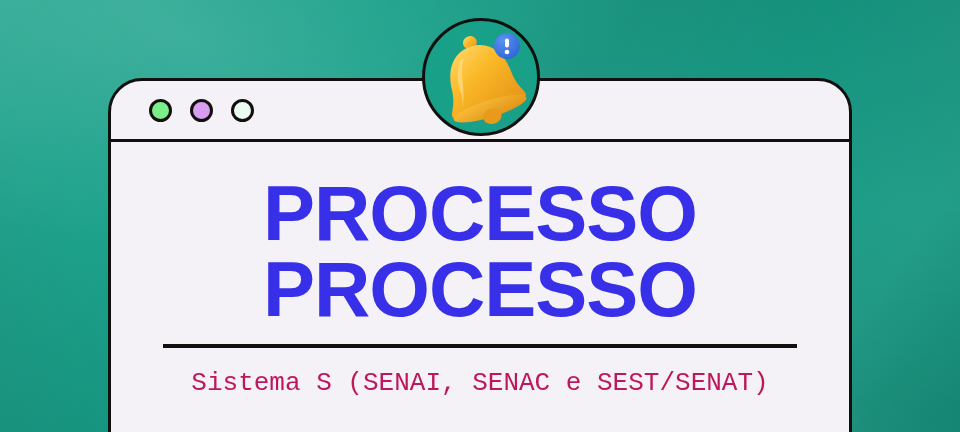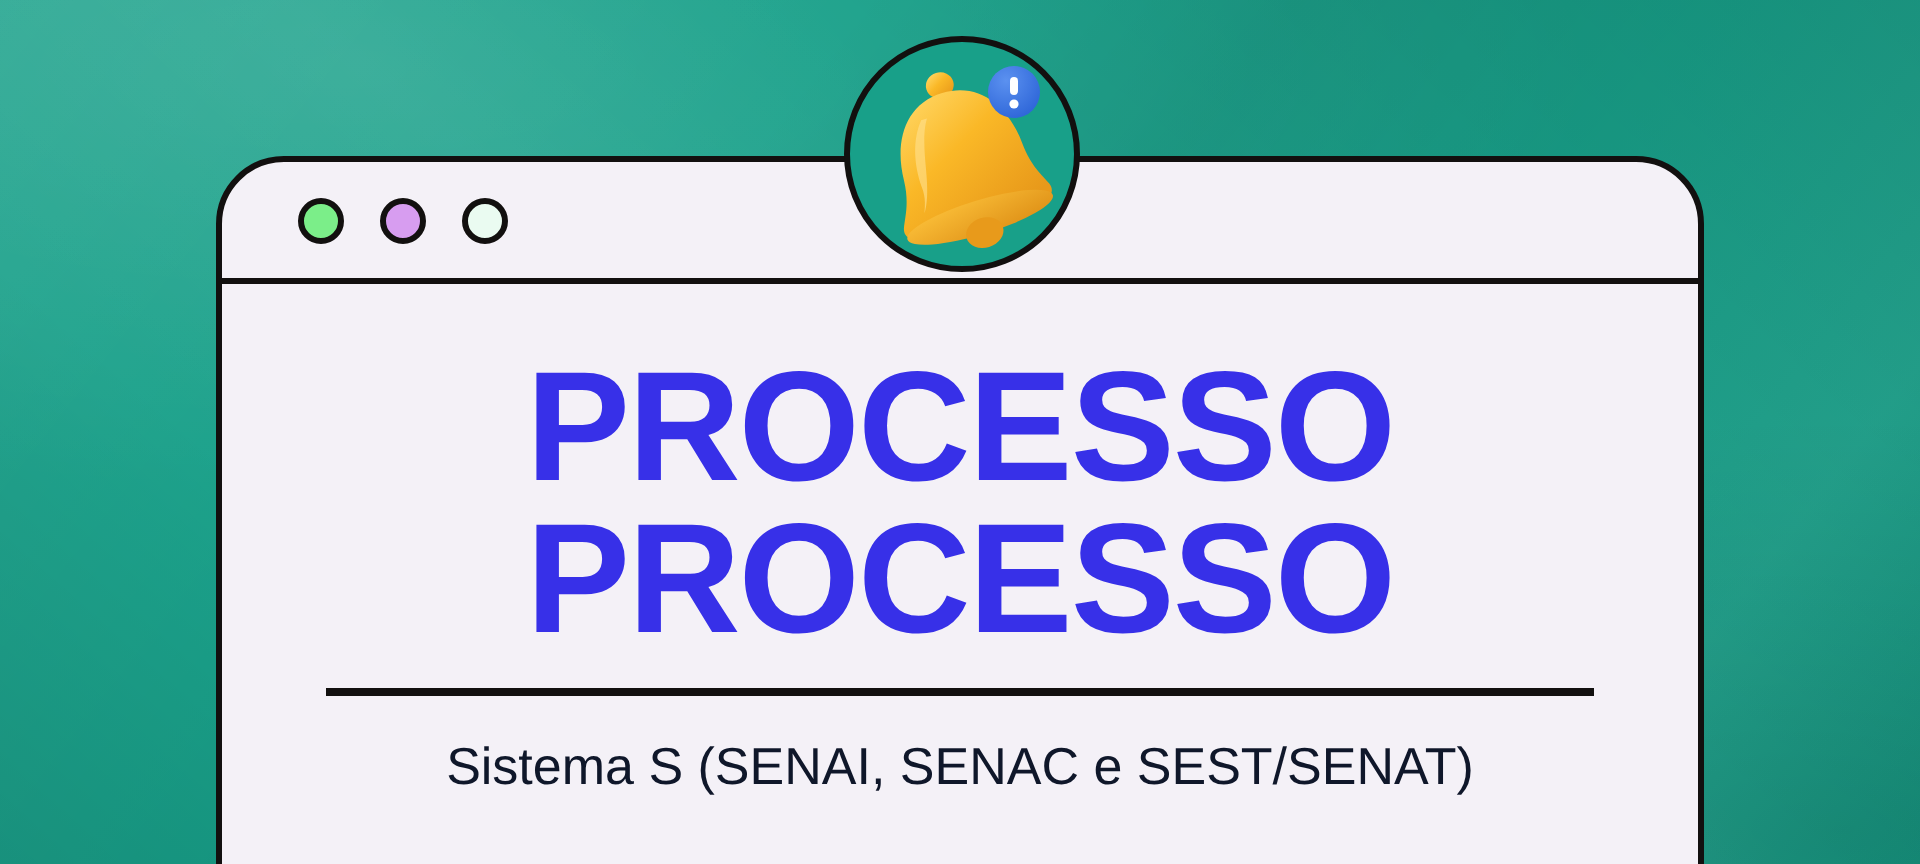--- a/index.html
+++ b/index.html
@@ -97,22 +97,22 @@
 
   #rule {
     height:4px;
     background:#12100f;
     margin:17px 0 0 0;
   }
 
   #subtitle {
     margin-top:20px;
     font-size:26px;
-    color:#0f172a;
-    font-family:Liberation Sans, sans-serif;
+    color:#be185d;
+    font-family:Liberation Mono, monospace;
     white-space:nowrap;
   }
 
   
   #bell-medallion {
     position:absolute;
     left:422px; top:18px;
     width:118px; height:118px;
     border-radius:50%;
     background:#18a089;

